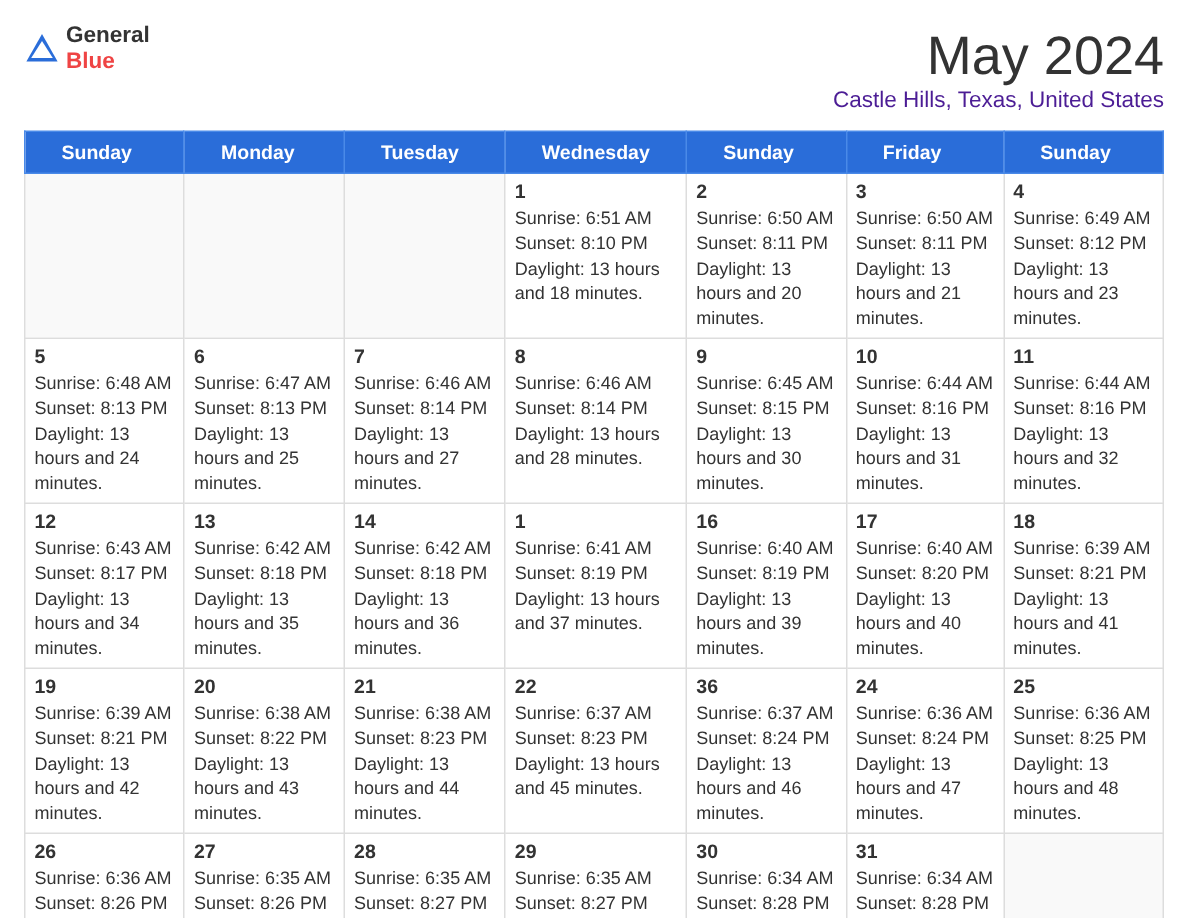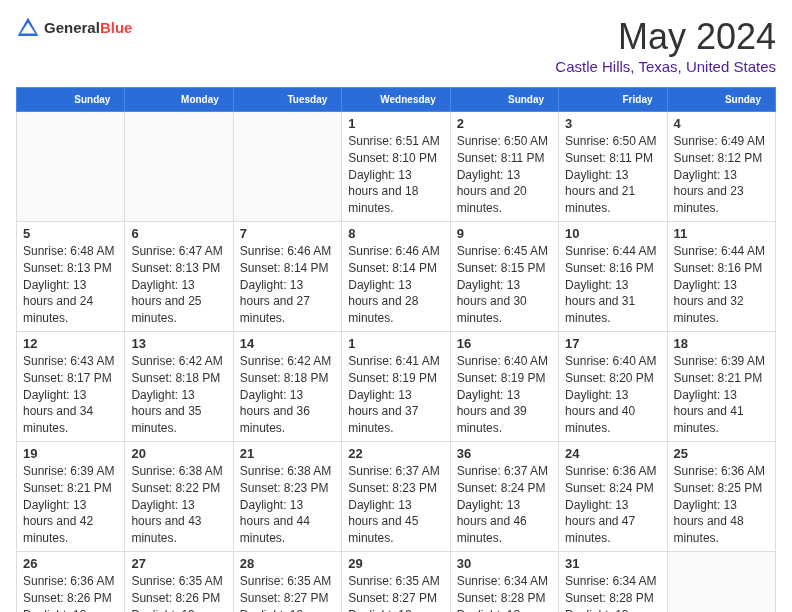--- a/index.html
+++ b/index.html
@@ -16,21 +16,21 @@
       align-items: flex-start;
       margin-bottom: 12px;
     }
     .logo {
       display: flex;
       align-items: center;
       gap: 4px;
     }
     .logo-text {
       display: flex;
-      flex-direction: row;
+      flex-direction: column;
       line-height: 1.1;
     }
     .logo-general {
       font-size: 15px;
       font-weight: bold;
       color: #333;
     }
     .logo-blue {
       font-size: 15px;
       font-weight: bold;
@@ -53,24 +53,24 @@
       color: #4c1d95;
     }
     .calendar {
       width: 100%;
       border-collapse: collapse;
       border: 1px solid #ccc;
     }
     .calendar th {
       background-color: #2a6dd9;
       color: #fff;
-      font-size: 10px;
-      font-weight: bold;
-      padding: 6px 14px;
-      text-align: right;
+      font-size: 13px;
+      font-weight: bold;
+      padding: 6px 24px;
+      text-align: left;
       border: 1px solid #4a8ae8;
     }
     .calendar td {
       border: 1px solid #ddd;
       vertical-align: top;
       padding: 4px 6px;
       width: calc(100% / 7);
       min-height: 80px;
       background: #fff;
       font-size: 11px;

